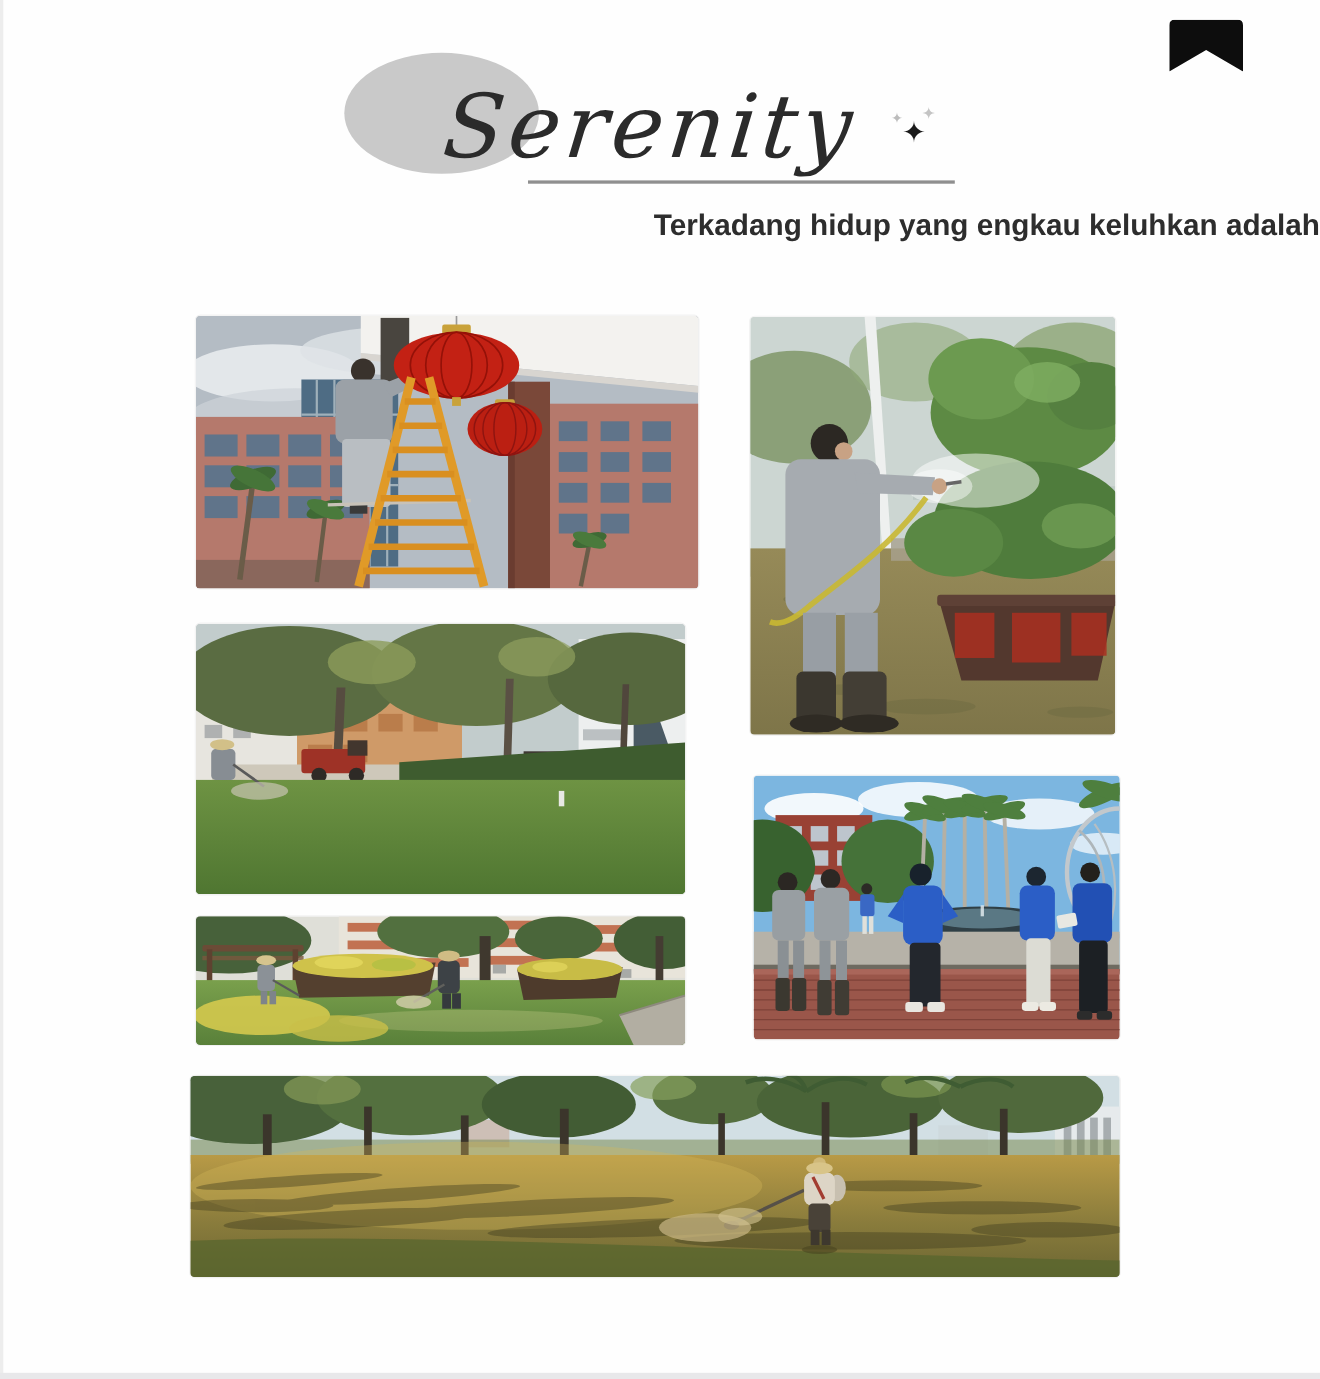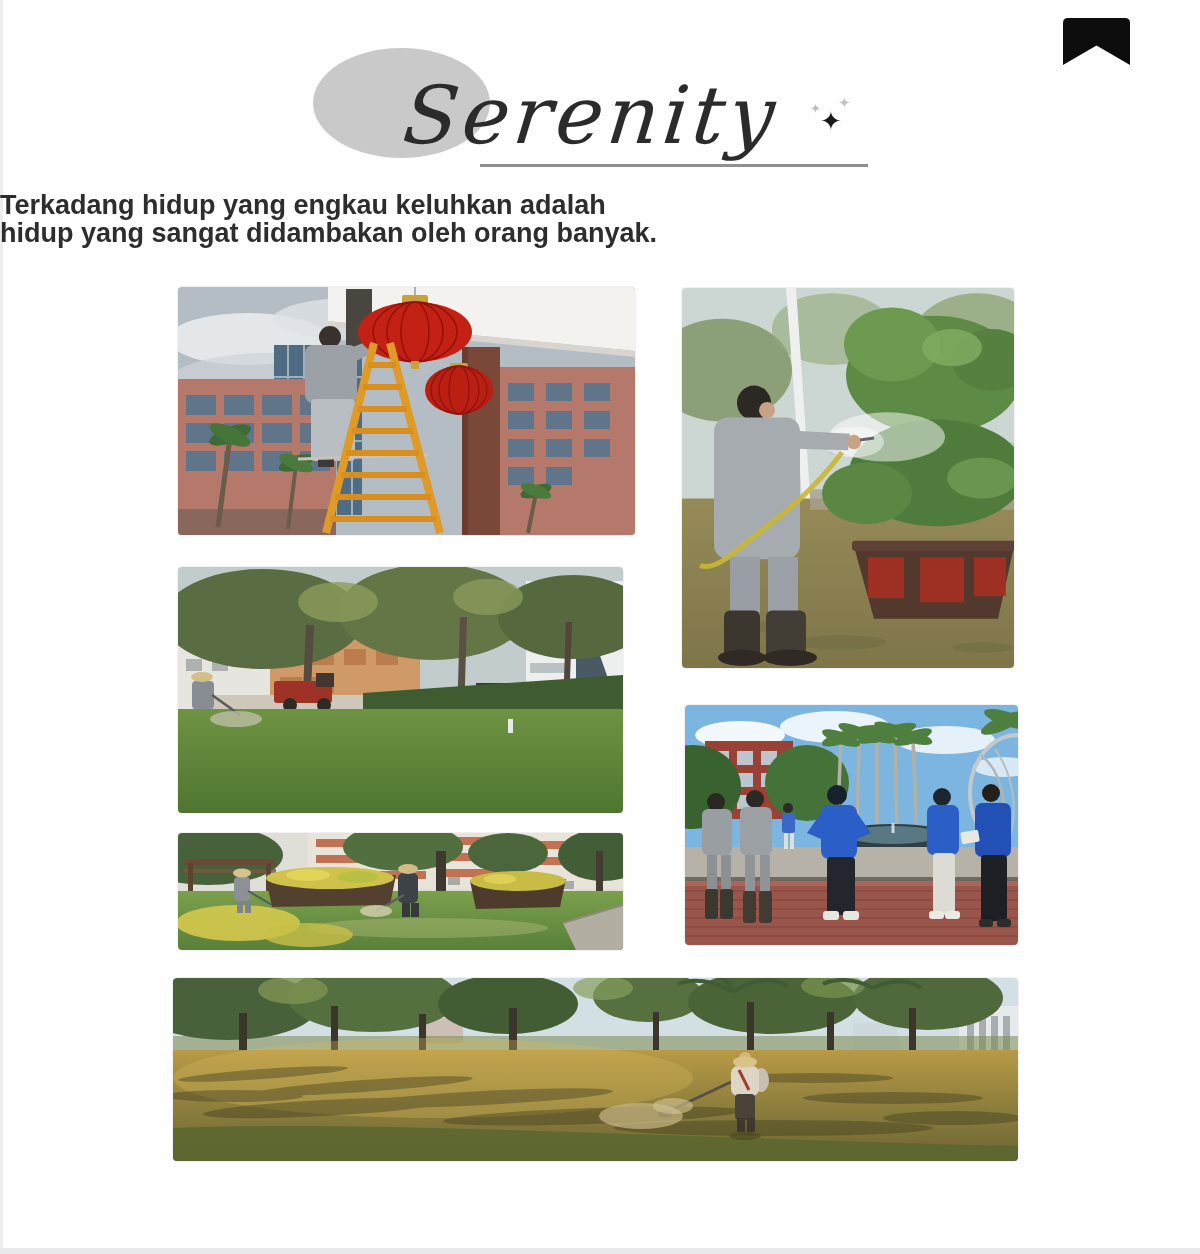--- a/index.html
+++ b/index.html
@@ -14,21 +14,21 @@
                 background:#c9c9c9;}
   .logo-script{position:absolute;left:404px;top:76px;font-family:"DejaVu Serif",serif;
                font-style:italic;font-size:80px;line-height:1;color:#2b2b2b;
                letter-spacing:4px;transform:skewX(-6deg);z-index:3;}
   .logo-underline{position:absolute;left:480px;top:164px;width:388px;height:3px;background:#8f8f8f;z-index:2;}
   .sparkle{position:absolute;z-index:3;line-height:1;font-family:"DejaVu Sans",sans-serif;}
   .sparkle-main{left:820px;top:108px;font-size:26px;color:#1a1a1a;}
   .sparkle-a{left:810px;top:102px;font-size:13px;color:#bcbcbc;}
   .sparkle-b{left:838px;top:96px;font-size:15px;color:#c4c4c4;}
 
-  .quote{position:absolute;left:0;top:191px;width:1200px;text-align:left;
+  .quote{position:absolute;left:0;top:191px;width:1200px;text-align:right;
          font-weight:700;font-size:27px;line-height:28px;color:#2d2d2d;letter-spacing:0;}
 
   .photo{position:absolute;border-radius:4px;overflow:hidden;outline:1px solid rgba(0,0,0,0.05);}
   .photo svg{display:block;width:100%;height:100%;}
   .p1{left:178px;top:287px;width:457px;height:248px;}
   .p2{left:682px;top:288px;width:332px;height:380px;}
   .p3{left:178px;top:567px;width:445px;height:246px;}
   .p4{left:685px;top:705px;width:333px;height:240px;}
   .p5{left:178px;top:833px;width:445px;height:117px;}
   .p6{left:173px;top:978px;width:845px;height:183px;}
@@ -45,21 +45,20 @@
 
   <div class="logo-ellipse"></div>
   <div class="logo-underline"></div>
   <div class="logo-script">Serenity</div>
   <span class="sparkle sparkle-main">✦</span>
   <span class="sparkle sparkle-a">✦</span>
   <span class="sparkle sparkle-b">✦</span>
 
   <div class="quote">
     <div>Terkadang hidup yang engkau keluhkan adalah</div>
-    <div>hidup yang sangat didambakan oleh orang banyak.</div>
   </div>
 
   <div class="photo p1" role="img" aria-label="Worker on an orange A-frame ladder hanging red lanterns between pink campus buildings under a cloudy sky">
     <svg viewBox="0 0 457 248" preserveAspectRatio="none">
       <rect width="457" height="248" fill="#b4bcc4"></rect>
       <g>
         <ellipse cx="70" cy="52" rx="80" ry="26" fill="#e8ebee" opacity="0.9"></ellipse>
         <ellipse cx="185" cy="32" rx="90" ry="22" fill="#dde2e6" opacity="0.8"></ellipse>
         <ellipse cx="90" cy="96" rx="100" ry="30" fill="#cdd3d9" opacity="0.7"></ellipse>
       </g>

